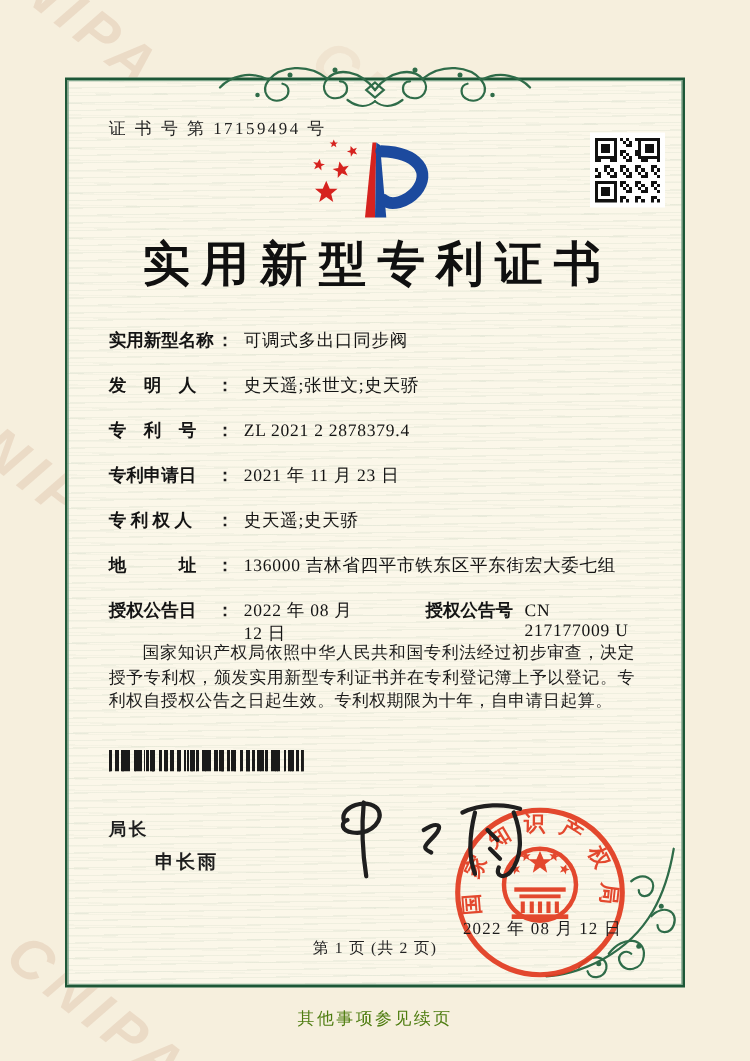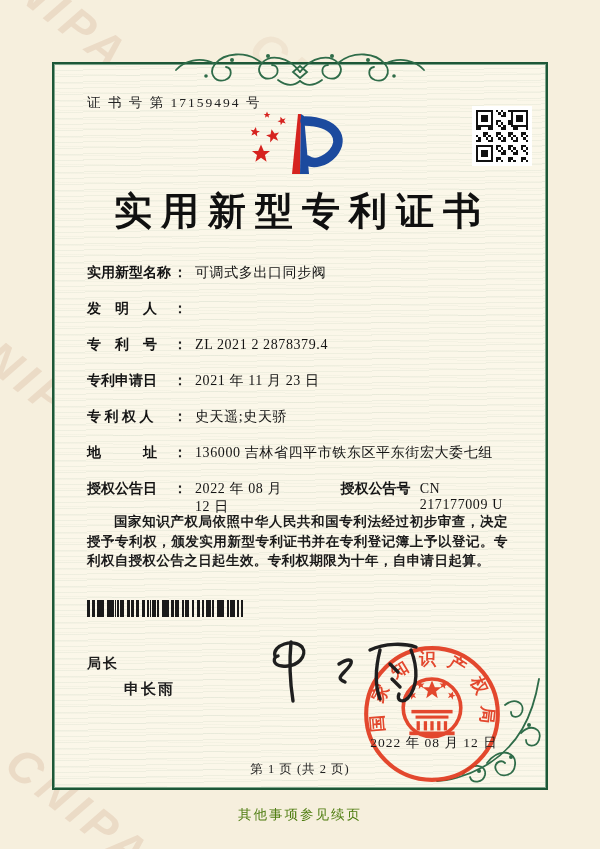--- a/index.html
+++ b/index.html
@@ -57,21 +57,21 @@
   .fields { margin-top:27px; }
   .f-row { display:flex; align-items:baseline; margin-bottom:15px; height:21px; }
   .f-label { min-width:86px; font-size:14px; font-weight:600; color:#141414; white-space:pre; }
   .f-colon { font-size:14px; font-weight:600; margin-right:8px; }
   .f-value { font-size:14px; color:#141414; letter-spacing:0.6px; }
   .grant-row { display:flex; margin-top:1px; height:21px; align-items:baseline;font-family:Liberation Serif, serif; }
   .grant-pair { display:flex; align-items:baseline; }
   .grant-pair.right { margin-left:58px; }
 
   
-  .paras { margin-top:11px;font-weight:bold; }
+  .paras { margin-top:11px; }
   .paras p {
     font-size:13.5px; line-height:19.5px; color:#1b1b1b;
     text-align:justify; text-indent:2em; letter-spacing:0.4px;
   }
 
   
   .barcode {
     margin-top:29px; width:156px; height:17px;
     background-image:
       repeating-linear-gradient(90deg,#1a1a1a 0 2px,rgba(0,0,0,0) 2px 5px),
@@ -86,21 +86,21 @@
   .director .d-title { font-size:14px; font-weight:700; letter-spacing:2px; font-family:"Liberation Sans","DejaVu Sans",sans-serif; }
   .director .d-name  { font-size:15px; font-weight:700; letter-spacing:2px; margin-top:7px; font-family:"Liberation Sans","DejaVu Sans",sans-serif;margin-left:37px; }
   .signature { margin-left:30px; margin-top:-14px; }
 
   .seal { position:absolute; left:306px; top:578px; width:144px; height:144px; z-index:3; opacity:0.93; }
   .seal-date {
     position:absolute; left:288px; top:670px; width:184px;
     text-align:center; font-size:13.5px; color:#1c1c1c; letter-spacing:1px; z-index:5;
   }
   .page-footer {
-    position:absolute; left:0; bottom:10px; width:100%;
+    position:absolute; left:0; bottom:21px; width:100%;
     text-align:center; font-size:12.5px; color:#222; letter-spacing:1px;
   }
   .continuation {
     position:absolute; left:0; top:806px; width:100%;
     text-align:center; font-size:13.5px; color:#4d7c0f; letter-spacing:2px; z-index:2;
   }
   .sig-path { stroke:#1f1f1f; stroke-width:3.4; fill:none; stroke-linecap:round; stroke-linejoin:round; }
   .orn { stroke:#2f6c49; fill:none; stroke-width:1.8; stroke-linecap:round; }
 </style>
 </head>
@@ -269,20 +269,21 @@
 
       <div class="fields">
         <div class="f-row">
           <span class="f-label">实用新型名称</span>
             <span class="f-colon">：</span>
           <span class="f-value">可调式多出口同步阀</span>
         </div>
         <div class="f-row">
           <span class="f-label">发　明　人</span>
             <span class="f-colon">：</span>
+          <span class="f-value">史天遥;张世文;史天骄</span>
         </div>
         <div class="f-row">
           <span class="f-label">专　利　号</span>
             <span class="f-colon">：</span>
           <span class="f-value">ZL 2021 2 2878379.4</span>
         </div>
         <div class="f-row">
           <span class="f-label">专利申请日</span>
             <span class="f-colon">：</span>
           <span class="f-value">2021 年 11 月 23 日</span>

